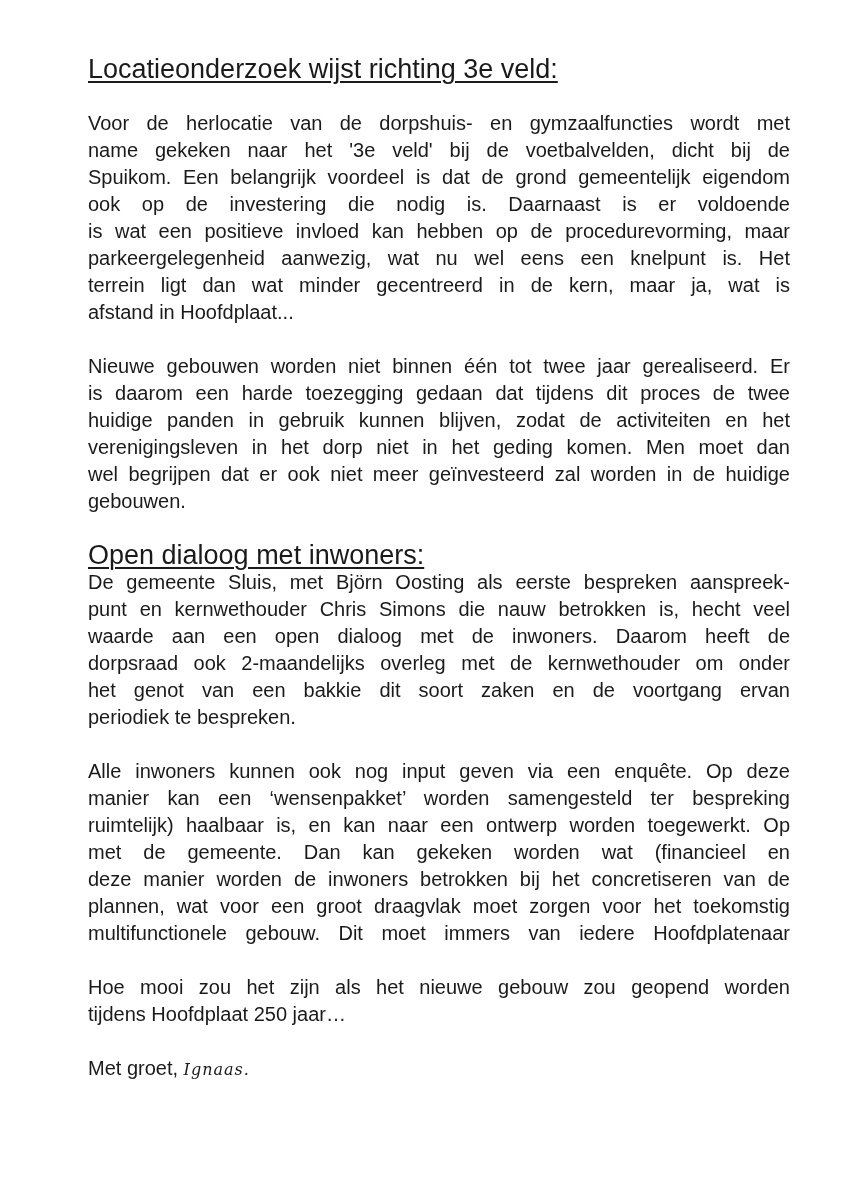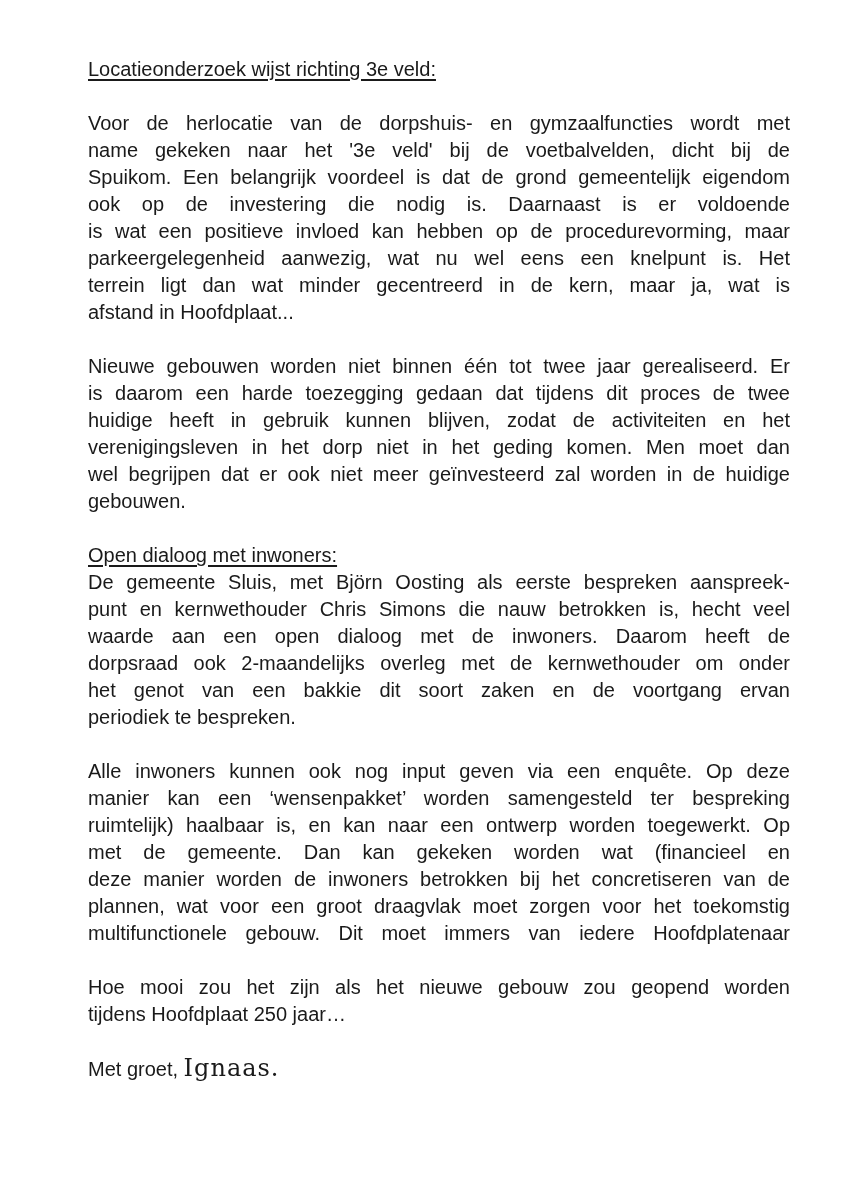--- a/index.html
+++ b/index.html
@@ -15,21 +15,21 @@
     box-sizing: border-box;
     padding: 56px 56px 0 88px;
     font-family: "Liberation Sans", sans-serif;
     font-size: 20px;
     line-height: 27px;
     color: #1a1a1a;
     overflow: hidden;
   }
   .heading {
     margin: 0 0 27px 0;
-    font-size: 20px;
+    font-size: 27px;
     font-weight: 400;
     text-decoration: underline;
     text-decoration-thickness: 1.5px;
     text-underline-offset: 3px;
   }
   .heading.tight {
     margin-bottom: 0;
   }
   .para {
     margin: 0 0 27px 0;
@@ -40,21 +40,22 @@
   }
   .tline.tlast {
     text-align-last: left;
   }
   .signature {
     margin: 0;
     line-height: 27px;
   }
   .script-name {
     font-family: "DejaVu Serif", serif;
-    font-size: 24px;
+    font-style: italic;
+    font-size: 16px;
     letter-spacing: 1px;
   }
 </style>
 </head>
 <body>
 
 <div class="page">
 
   <h2 class="heading">Locatieonderzoek wijst richting 3e veld:</h2>
 
@@ -65,21 +66,21 @@
       <div class="tline">ook op de investering die nodig is. Daarnaast is er voldoende</div>
       <div class="tline">is wat een positieve invloed kan hebben op de procedurevorming, maar</div>
       <div class="tline">parkeergelegenheid aanwezig, wat nu wel eens een knelpunt is. Het</div>
       <div class="tline">terrein ligt dan wat minder gecentreerd in de kern, maar ja, wat is</div>
       <div class="tline tlast">afstand in Hoofdplaat...</div>
     </div>
 
   <div class="para">
       <div class="tline">Nieuwe gebouwen worden niet binnen één tot twee jaar gerealiseerd. Er</div>
       <div class="tline">is daarom een harde toezegging gedaan dat tijdens dit proces de twee</div>
-      <div class="tline">huidige heeft in gebruik kunnen blijven, zodat de activiteiten en het</div>
+      <div class="tline">huidige panden in gebruik kunnen blijven, zodat de activiteiten en het</div>
       <div class="tline">verenigingsleven in het dorp niet in het geding komen. Men moet dan</div>
       <div class="tline">wel begrijpen dat er ook niet meer geïnvesteerd zal worden in de huidige</div>
       <div class="tline tlast">gebouwen.</div>
     </div>
 
   <h2 class="heading tight">Open dialoog met inwoners:</h2>
 
   <div class="para">
       <div class="tline">De gemeente Sluis, met Björn Oosting als eerste bespreken aanspreek-</div>
       <div class="tline">punt en kernwethouder Chris Simons die nauw betrokken is, hecht veel</div>

